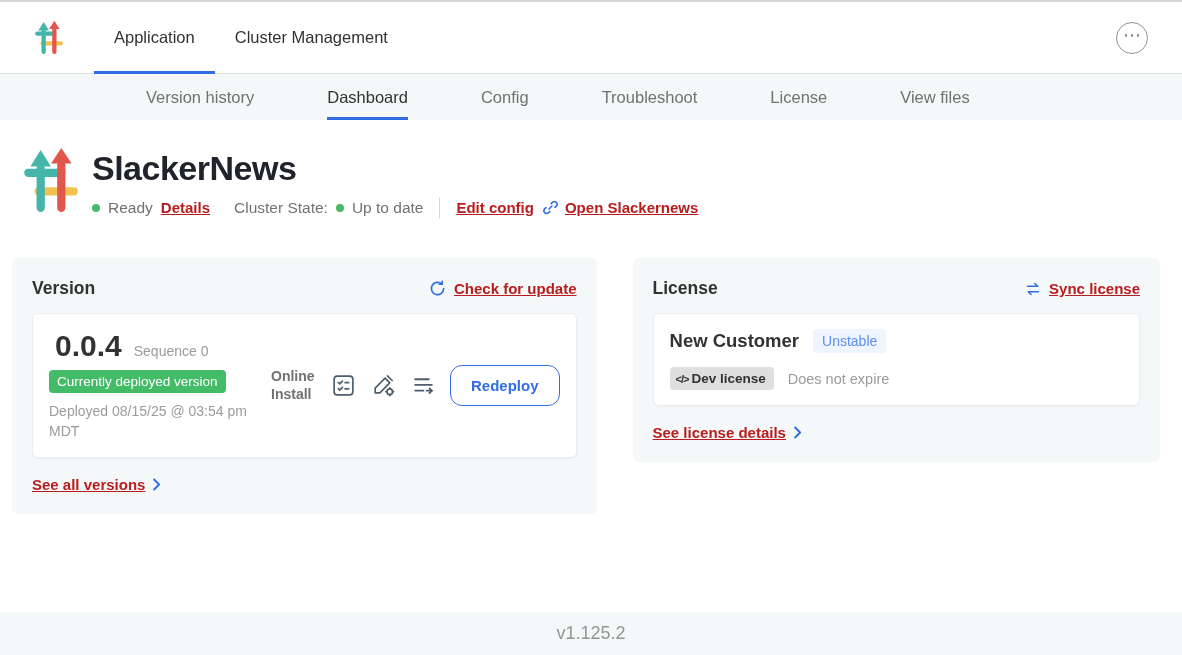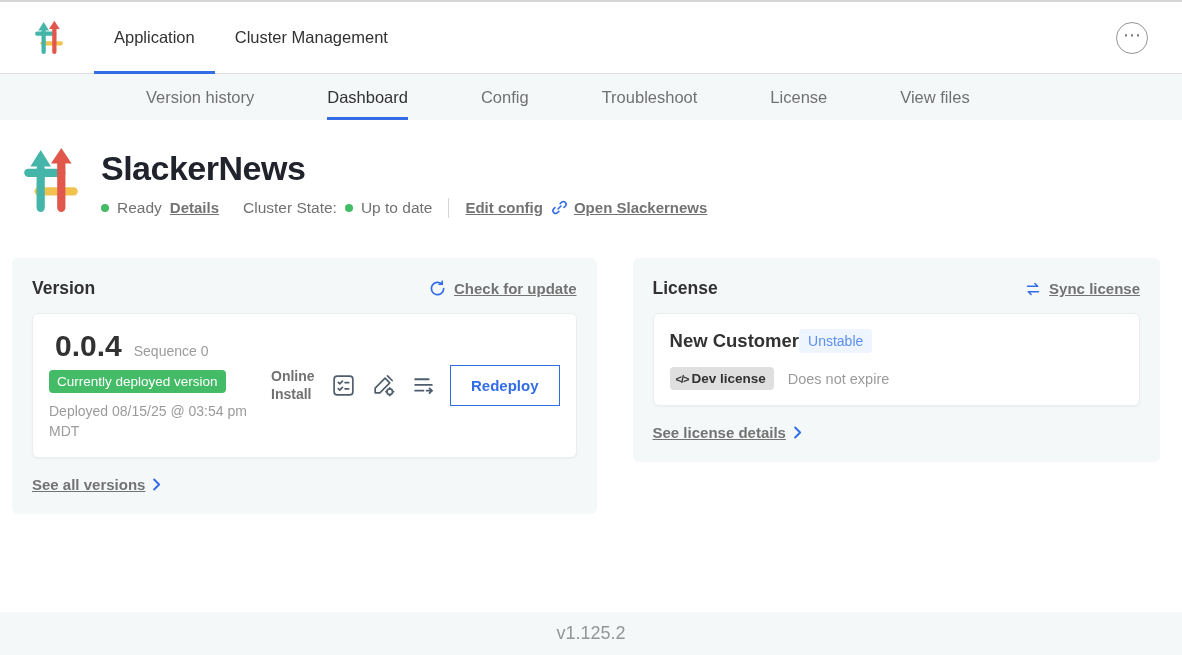--- a/index.html
+++ b/index.html
@@ -60,34 +60,34 @@
     position: relative; cursor: pointer; white-space: nowrap;
   }
   .subnav-item.active { color: #323232; }
   .subnav-item.active::after {
     content: ""; position: absolute; left: 0; right: 0; bottom: 0;
     height: 3px; background: #326de6;
   }
   
   main { flex: 1 1 auto; background: #fff; }
   .app-header {
-    display: flex; align-items: center; gap: 21px;
+    display: flex; align-items: center; gap: 12px;
     margin: 28px 22px 0 22px;
   }
   .app-header h1 {
     font-size: 34px; font-weight: 700; color: #21232c;
     letter-spacing: -0.5px; margin-bottom: 10px;
   }
   .status-row {
     display: flex; align-items: center; gap: 8px;
     font-size: 15.5px; color: #717171;
   }
   .dot { width: 8px; height: 8px; border-radius: 50%; background: #44bb66; flex: 0 0 auto; }
   .link {
-    color: #737373; font-weight: 600; text-decoration: underline; font-size: 15px;
+    color: #b91c1c; font-weight: 600; text-decoration: underline; font-size: 15px;
   }
   .details-link { margin-right: 12px; }
   .cluster-label { margin-left: 4px; }
   .vdivider { width: 1px; height: 20px; background: #d5d5d5; margin: 0 8px; }
   .open-link { display: inline-flex; align-items: center; gap: 6px; text-decoration: none; }
   .open-link span { text-decoration: underline; }
   
   .cards {
     display: flex; gap: 36px; align-items: flex-start;
     margin: 40px 22px 0 12px;
@@ -121,28 +121,28 @@
     font-size: 13.5px; padding: 4px 8px; border-radius: 4px;
   }
   .deployed { font-size: 14px; color: #9b9b9b; line-height: 1.45; margin-top: 8px; max-width: 205px; }
   .install-type { font-size: 14px; font-weight: 700; color: #717171; width: 46px; line-height: 1.3; }
   .icon-group { display: flex; align-items: center; gap: 15px; }
   .tool-icon { display: flex; cursor: pointer; }
   .redeploy {
     margin-left: auto;
     background: #fff; border: 1px solid #326de6; color: #326de6;
     font-family: inherit; font-weight: 700; font-size: 15px;
-    padding: 11px 20px; border-radius: 0; cursor: pointer; white-space: nowrap;
+    padding: 11px 20px; border-radius: 12px; cursor: pointer; white-space: nowrap;
   }
   .see-link {
     display: inline-flex; align-items: center; gap: 7px;
     margin-top: 18px;
   }
   
-  .lic-row1 { display: flex; align-items: center; }
+  .lic-row1 { display: flex; align-items: center; gap: 14px; }
   .customer { font-size: 18.5px; font-weight: 700; color: #323232; }
   .channel-badge {
     background: #eef5ff; color: #5b8ff0;
     font-size: 14px; padding: 4px 9px; border-radius: 4px;
   }
   .lic-row2 { display: flex; align-items: center; gap: 14px; margin-top: 14px; }
   .dev-badge {
     background: #dfdfdf; color: #323232;
     font-size: 13.5px; font-weight: 700;
     padding: 4px 8px 4px 6px; border-radius: 4px;

